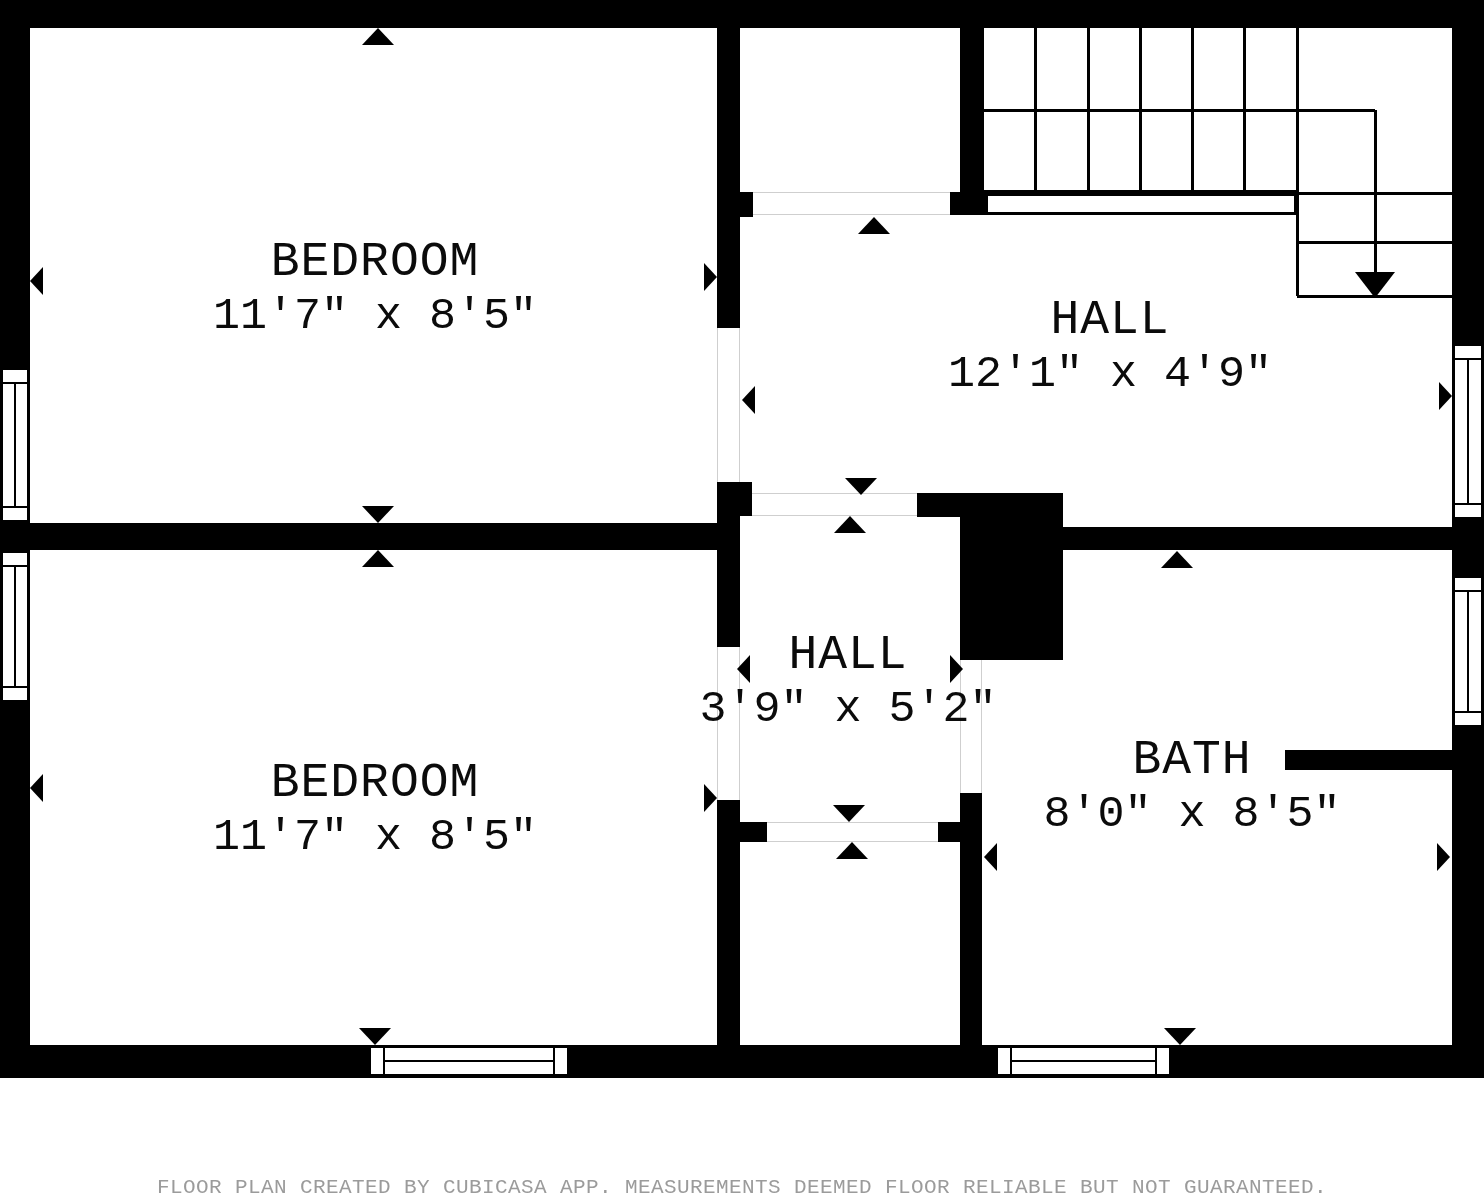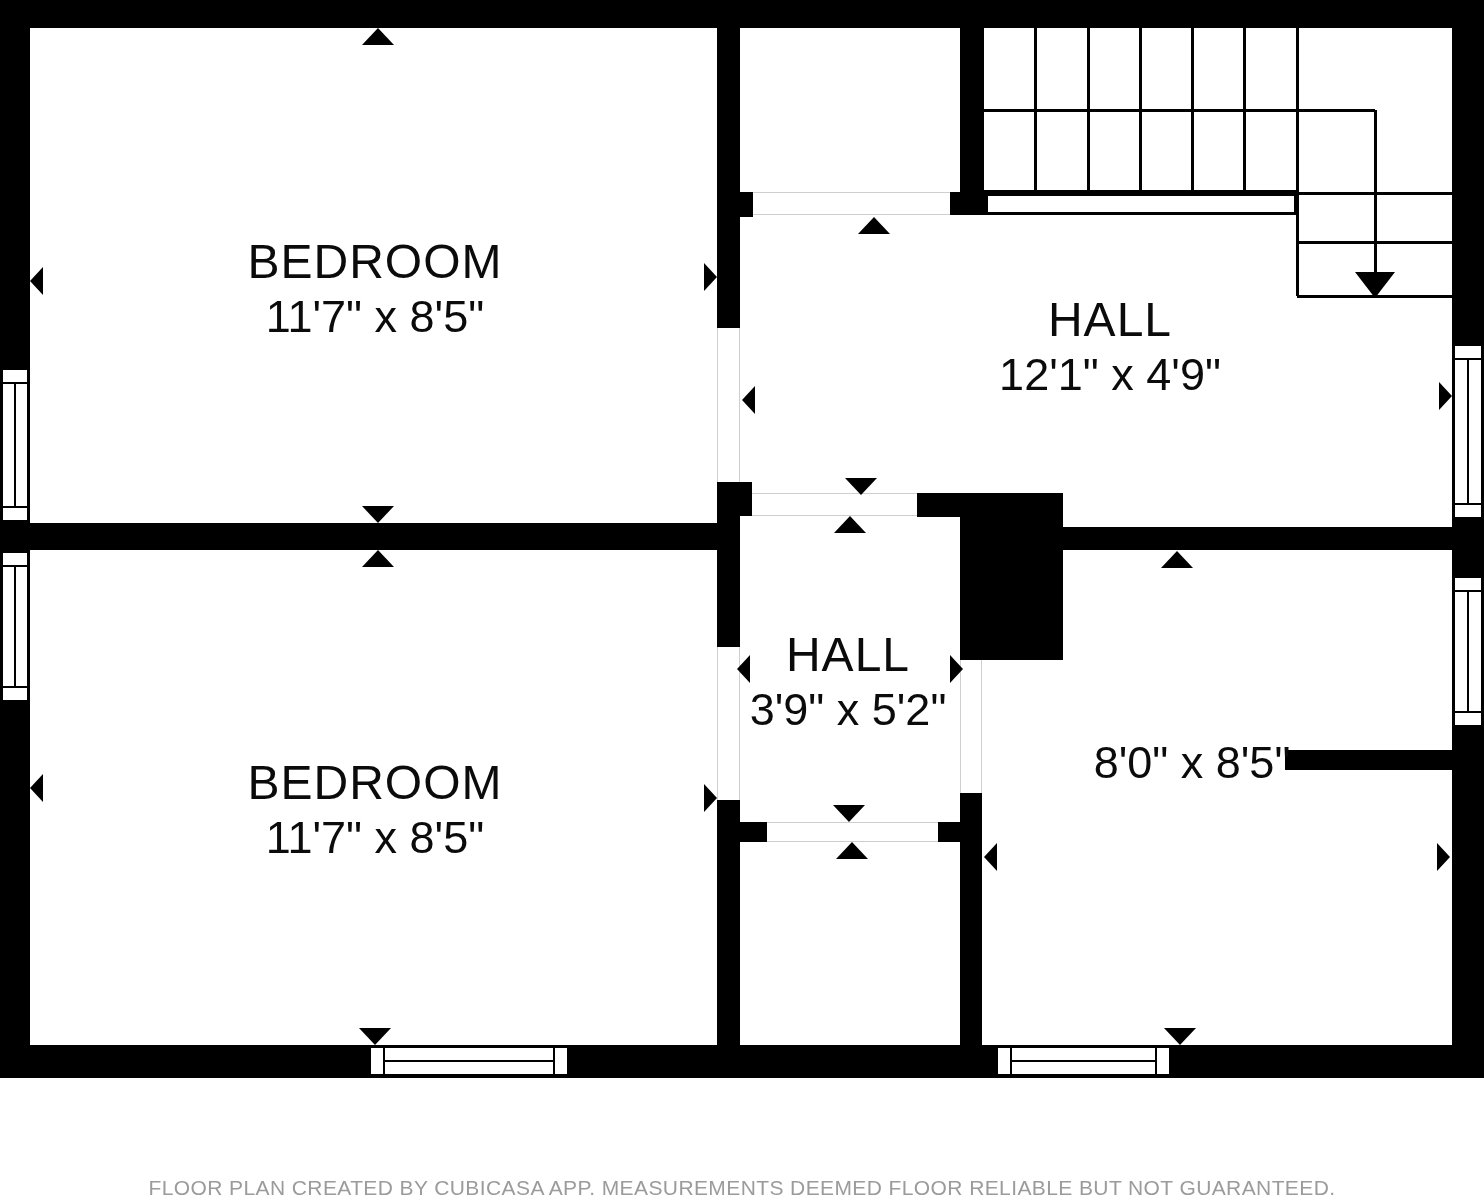--- a/index.html
+++ b/index.html
@@ -1,17 +1,17 @@
 <!DOCTYPE html>
 <html><head>
 <meta charset="utf-8">
 <style>
   html,body{margin:0;padding:0;background:#fff;}
   #stage{position:relative;width:1484px;height:1200px;background:#fff;overflow:hidden;
-         font-family:Liberation Sans, sans-serif;}
+         font-family:Liberation Mono, monospace;}
   .abs{position:absolute;}
   .wall{position:absolute;background:#000;}
   .window{position:absolute;background:#fff;border:3px solid #000;box-sizing:border-box;}
   .winline{position:absolute;background:#000;}
   .threshold{position:absolute;background:#fff;}
   .thline{position:absolute;background:#cfcfcf;}
   .stline{position:absolute;background:#000;}
   .strip{position:absolute;background:#fff;border:3px solid #000;box-sizing:border-box;}
   .tri{position:absolute;width:0;height:0;}
   .room-label{position:absolute;transform:translateX(-50%);text-align:center;color:#0b0b0b;white-space:nowrap;}
@@ -139,17 +139,18 @@
       </div>
       <div class="room-label" style="left: 1110px; top: 294px; color: rgb(11, 11, 11);">
         <div class="nm">HALL</div>
         <div class="dm">12'1" x 4'9"</div>
       </div>
       <div class="room-label" style="left: 848px; top: 629px; color: rgb(11, 11, 11);">
         <div class="nm">HALL</div>
         <div class="dm">3'9" x 5'2"</div>
       </div>
       <div class="room-label" style="left: 1192px; top: 734px; color: rgb(11, 11, 11);">
+        <div class="nm">BATH</div>
         <div class="dm">8'0" x 8'5"</div>
       </div>
     </div>
   <div id="footer" style="top: 1176px; color: rgb(155, 155, 155);">FLOOR PLAN CREATED BY CUBICASA APP. MEASUREMENTS DEEMED FLOOR RELIABLE BUT NOT GUARANTEED.</div>
 </div>
 
 </body></html>

